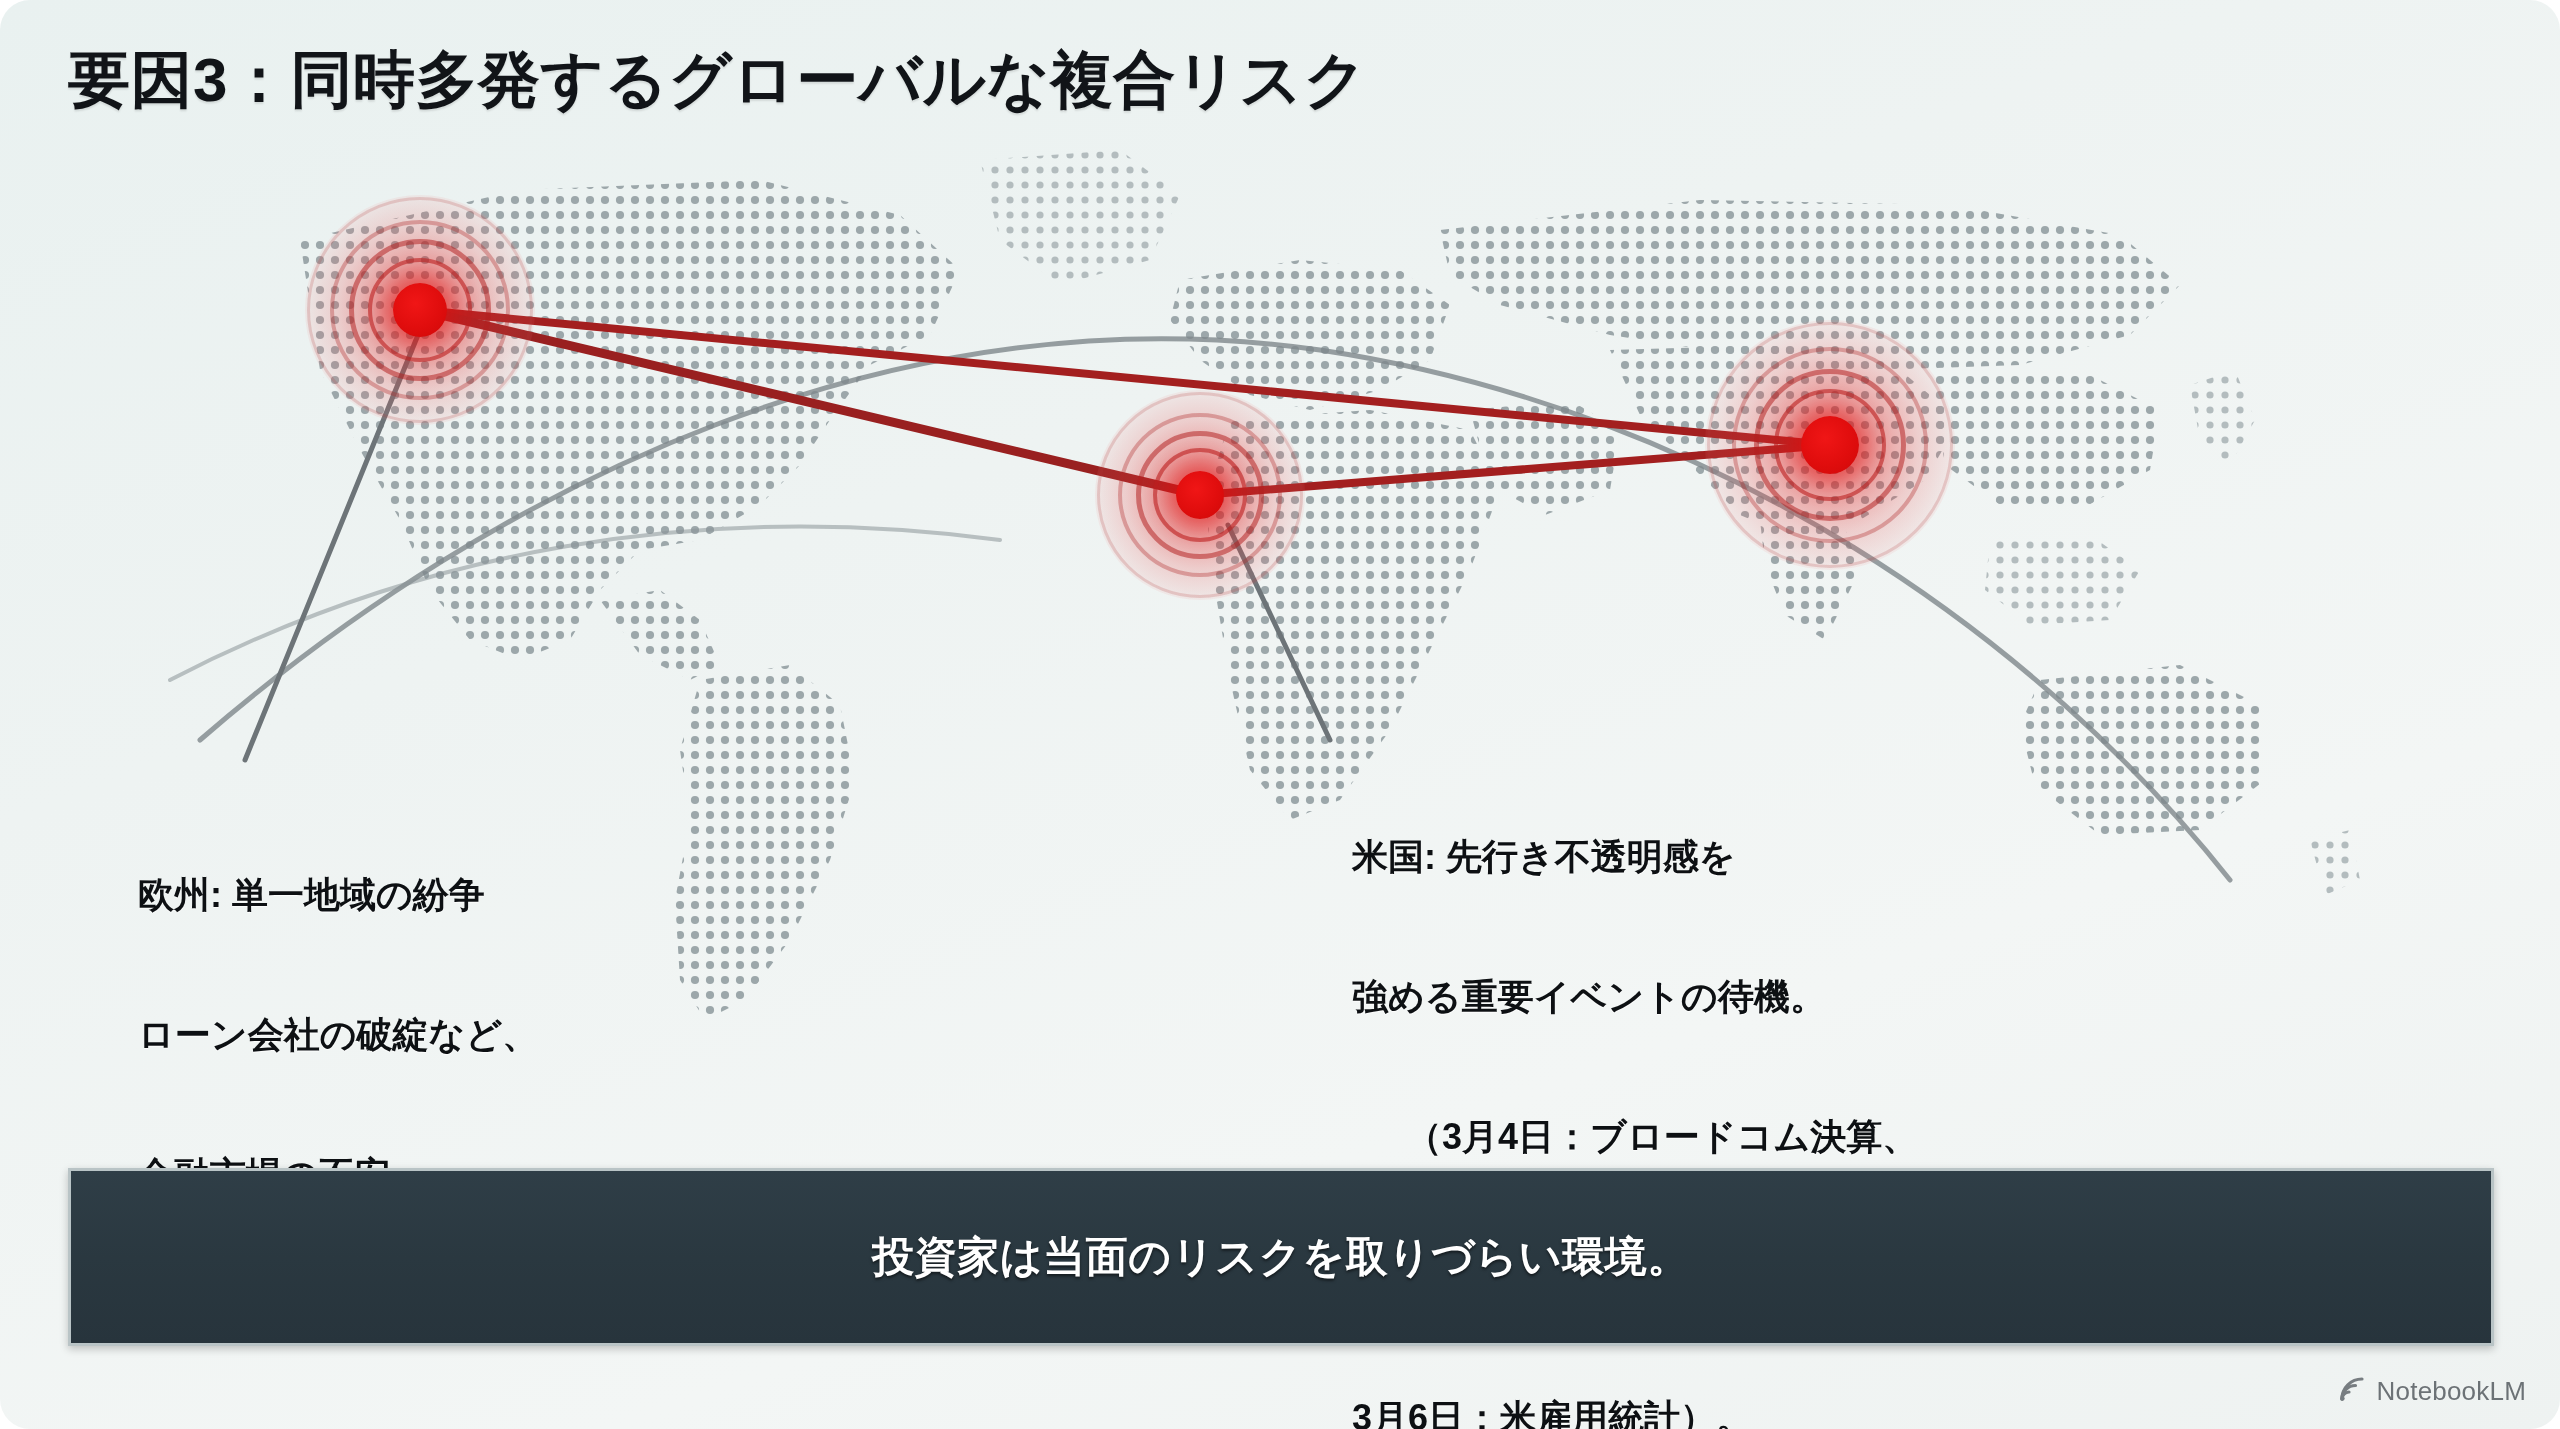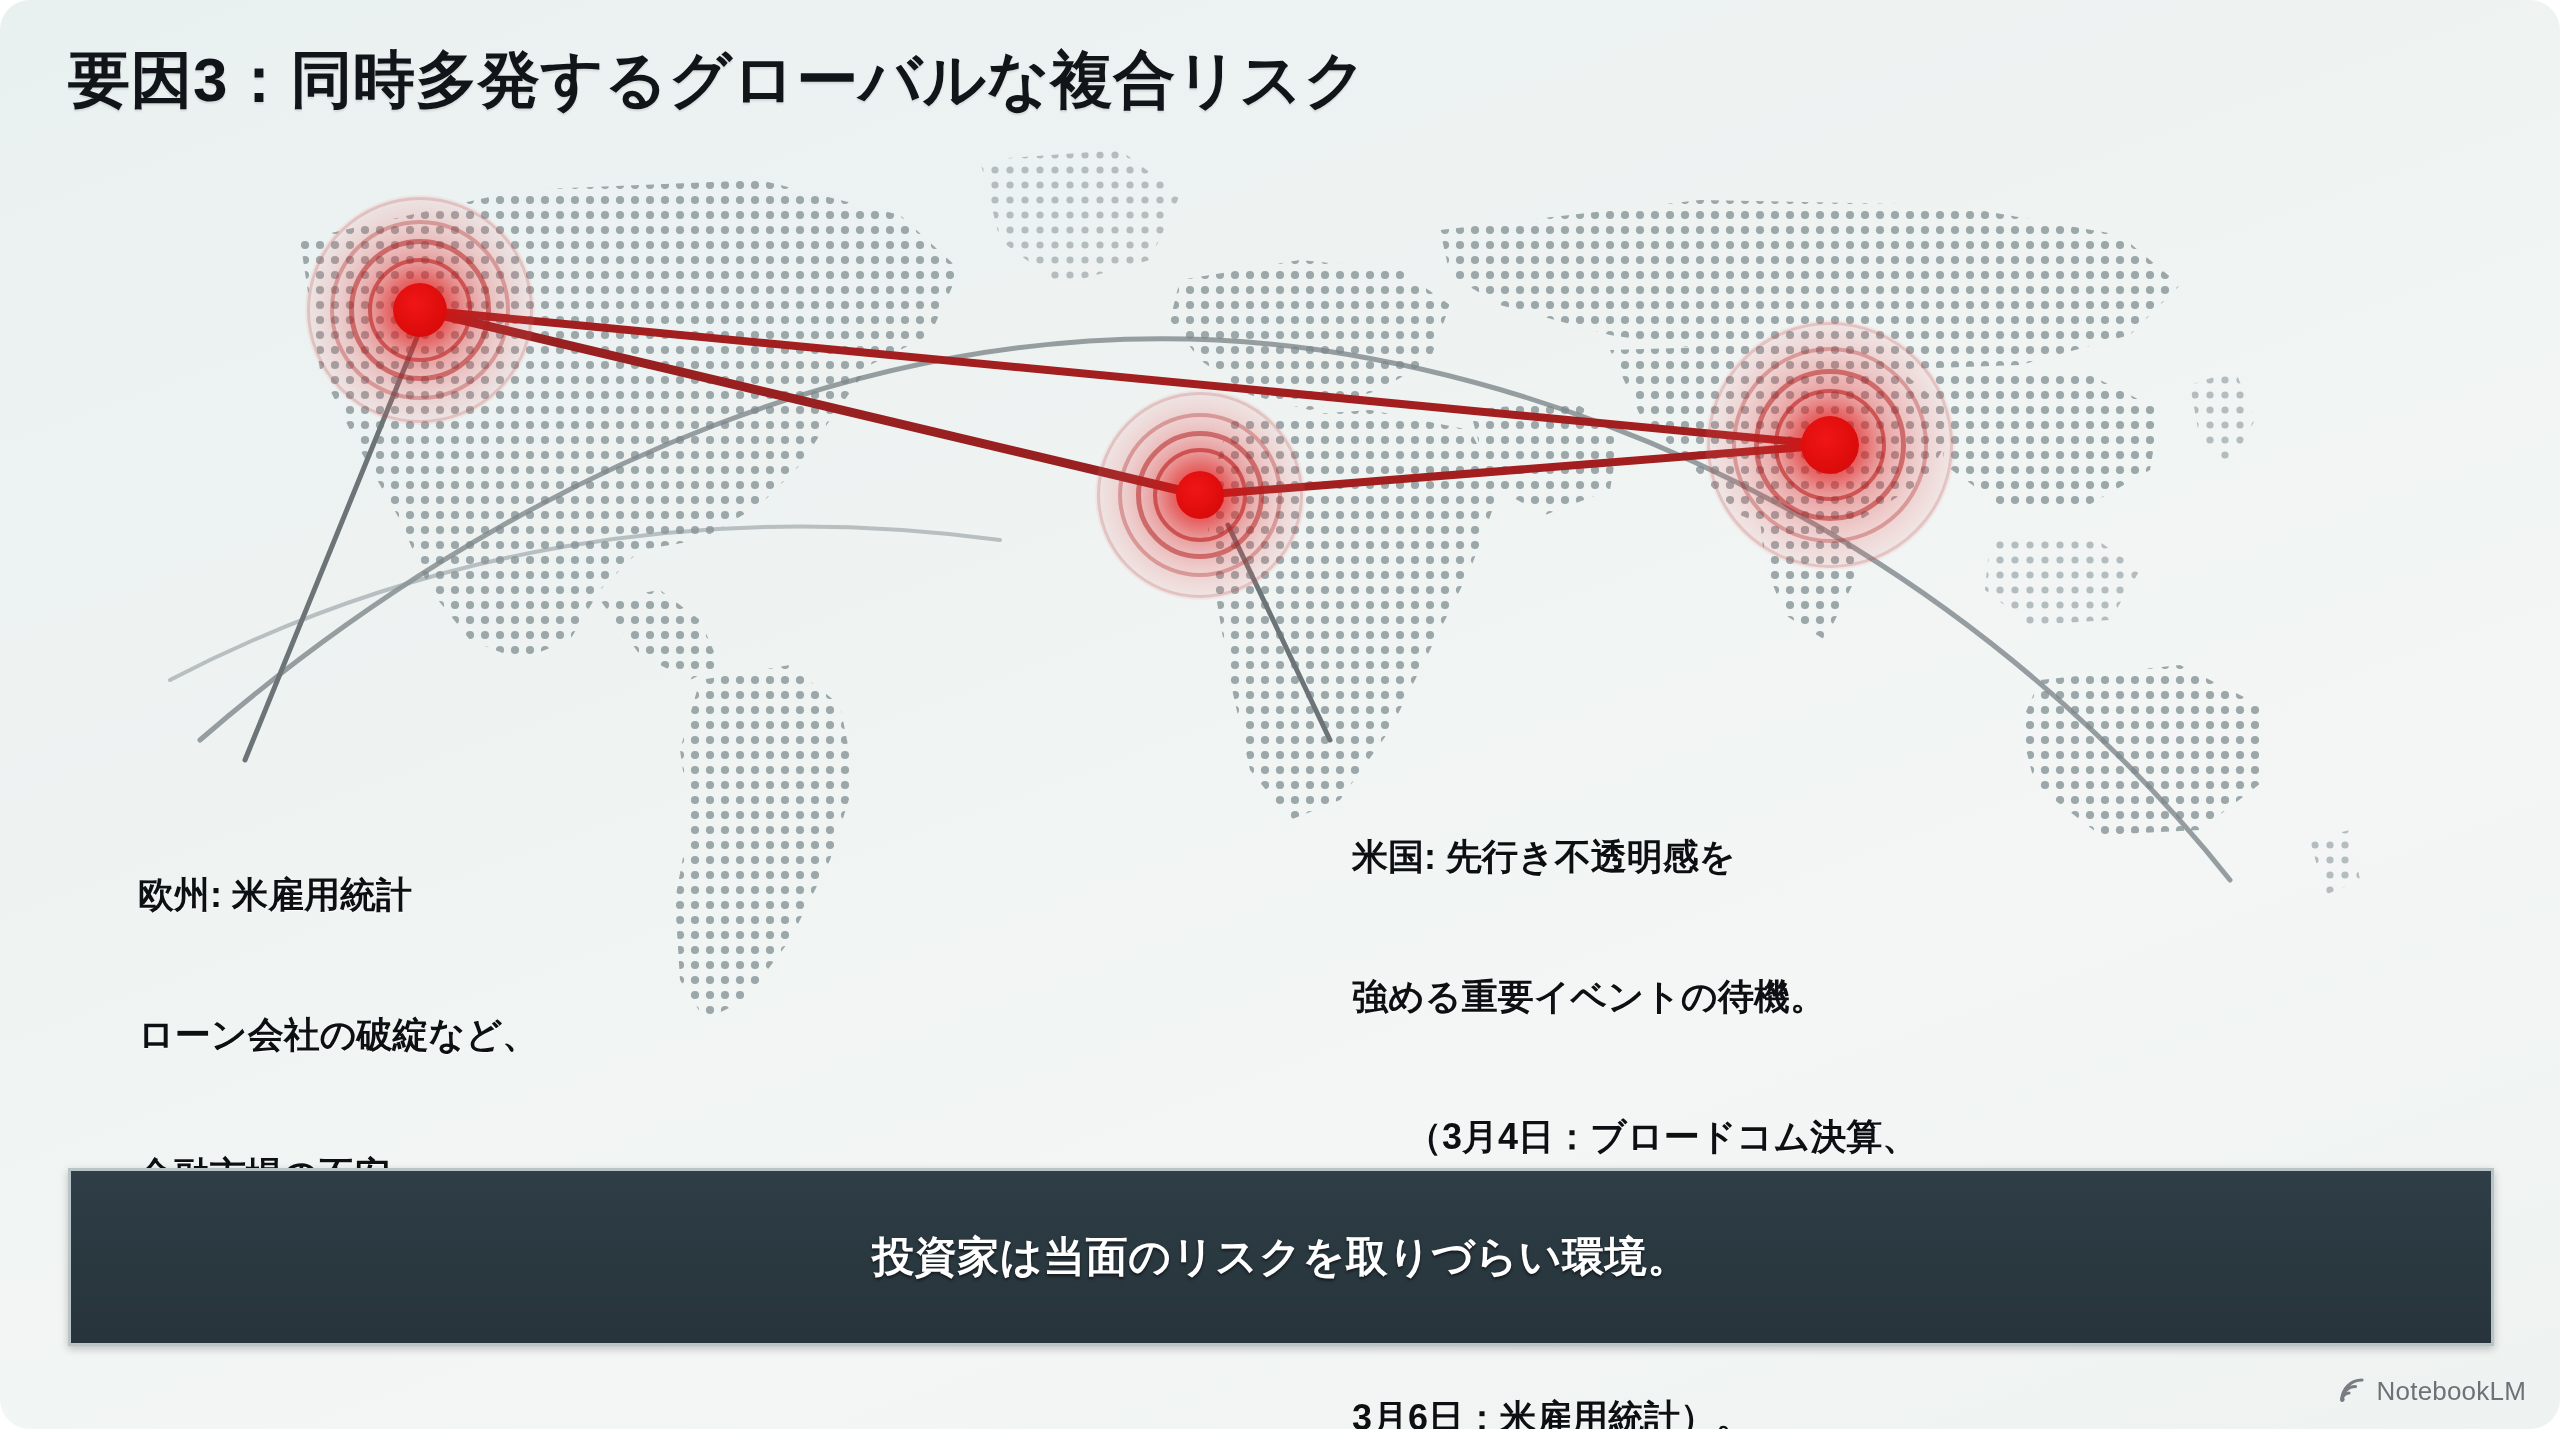--- a/index.html
+++ b/index.html
@@ -121,21 +121,20 @@
   }
   #banner-line-1 { font-size: 42px; line-height: 1.22; }
   #banner-line-2 { font-size: 58px; line-height: 1.22; }
 
   
   #watermark {
     position: absolute;
     right: 34px;
     bottom: 22px;
     display: flex;
-    align-items: center;
     gap: 8px;
     opacity: 0.72;
   }
   #watermark .wm-label {
     font-size: 26px;
     color: #3b4147;
     letter-spacing: 0.2px;
   }
 </style>
 </head>
@@ -242,21 +241,21 @@
       <div class="glow" style="width:250px;height:250px;"></div>
       <div class="ring r4" style="width:240px;height:240px;"></div>
       <div class="ring r3" style="width:188px;height:188px;"></div>
       <div class="ring r2" style="width:142px;height:142px;"></div>
       <div class="ring r1" style="width:104px;height:104px;"></div>
       <div class="core" style="width:58px;height:58px;"></div>
     </div>
   </div>
 
   <div class="annotation" id="annotation-europe">
-    <div>欧州: 米雇用統計</div>
+    <div>欧州: 単一地域の紛争</div>
     <div>ローン会社の破綻など、</div>
     <div>金融市場の不安</div>
     <div>材料が顕在化。</div>
   </div>
 
   <div class="annotation" id="annotation-us">
     <div>米国: 先行き不透明感を</div>
     <div>強める重要イベントの待機。</div>
     <div class="indent-1">（3月4日：ブロードコム決算、</div>
     <div class="indent-2">長期3日にとも決算、</div>

